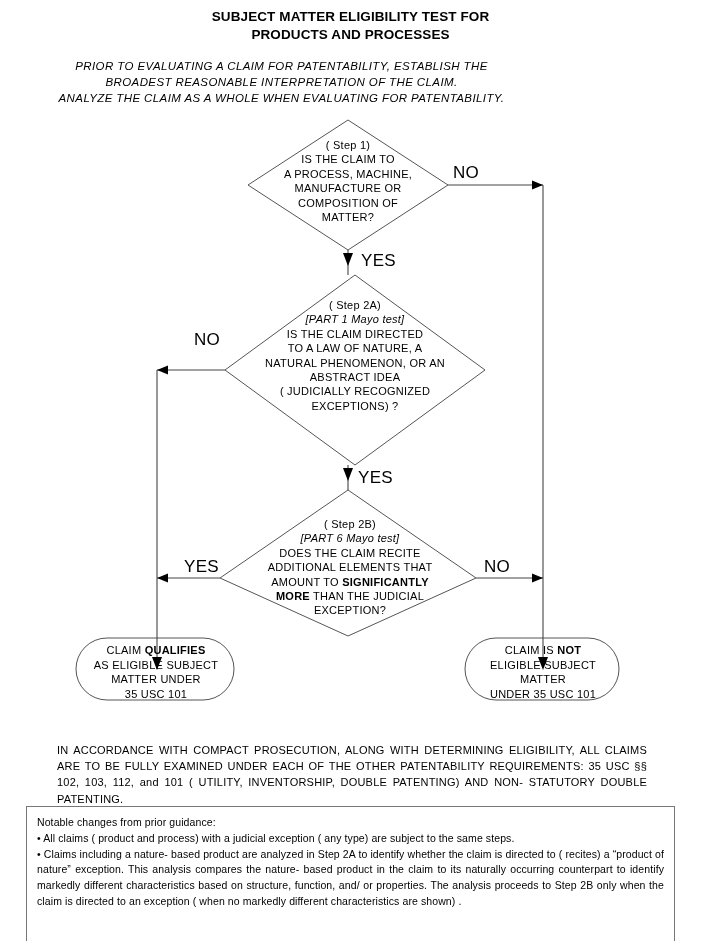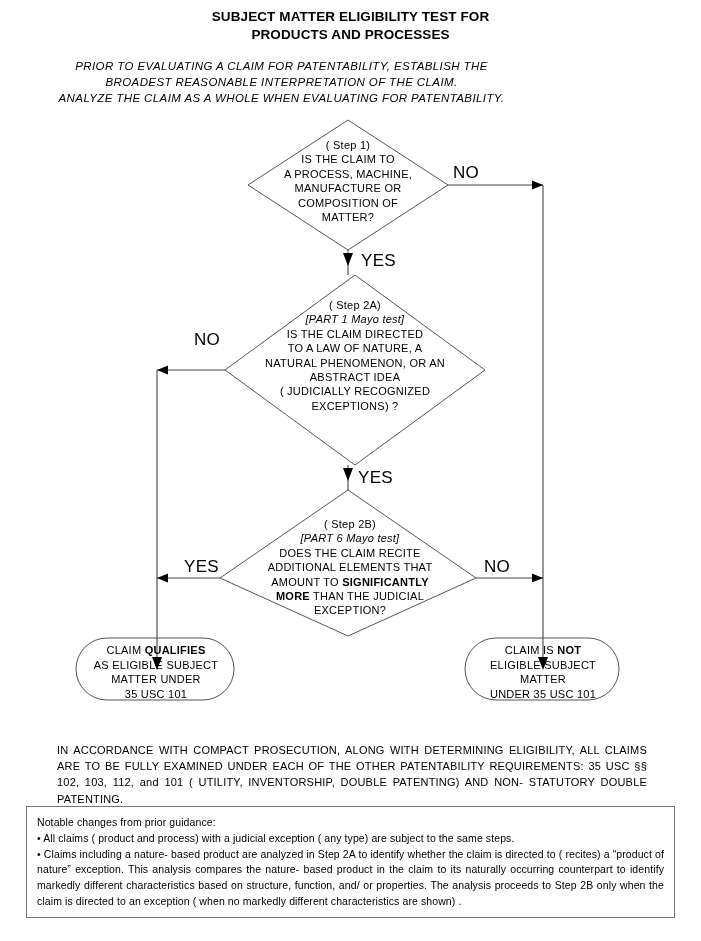--- a/index.html
+++ b/index.html
@@ -121,21 +121,21 @@
     text-align: justify;
     text-justify: inter-word;
     margin-top: 16px;
   }
 
   
   .notes {
     position: absolute;
     left: 26px; top: 806px;
     width: 649px;
-    height: 112px;
+    height: 136px;
     border: 1px solid #777777;
     box-sizing: border-box;
     padding: 8px 10px 0 10px;
     font-size: 10.5px;
     line-height: 15.8px;
     letter-spacing: 0.1px;
   }
   .notes p { margin: 0; text-align: justify; text-justify: inter-word; }
   .notes p.first { text-align: left; }
 </style>

